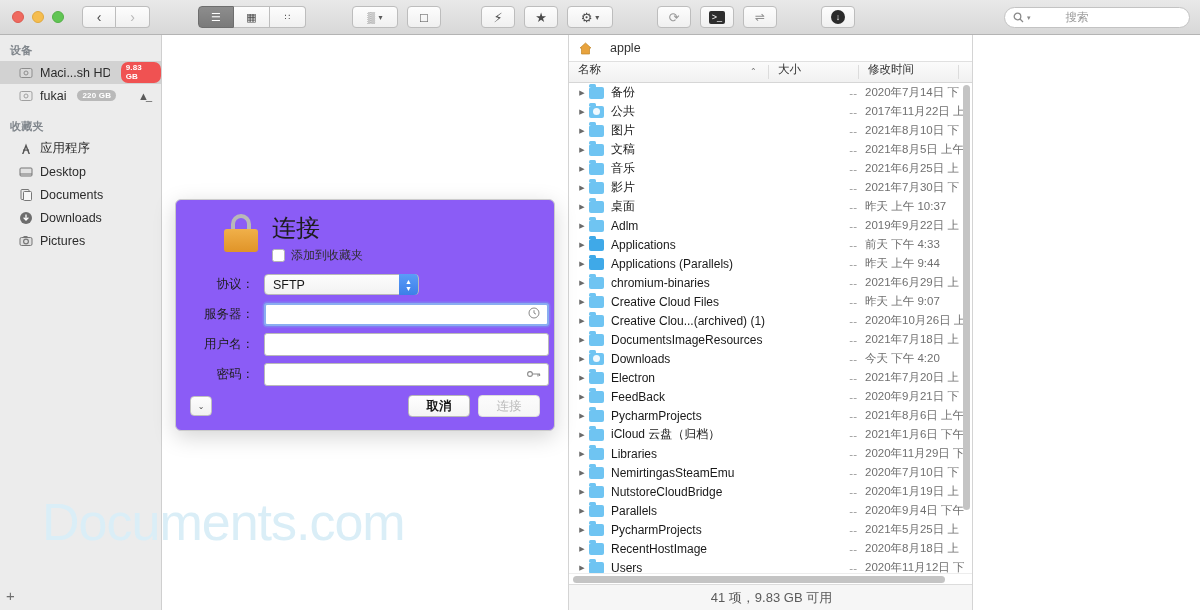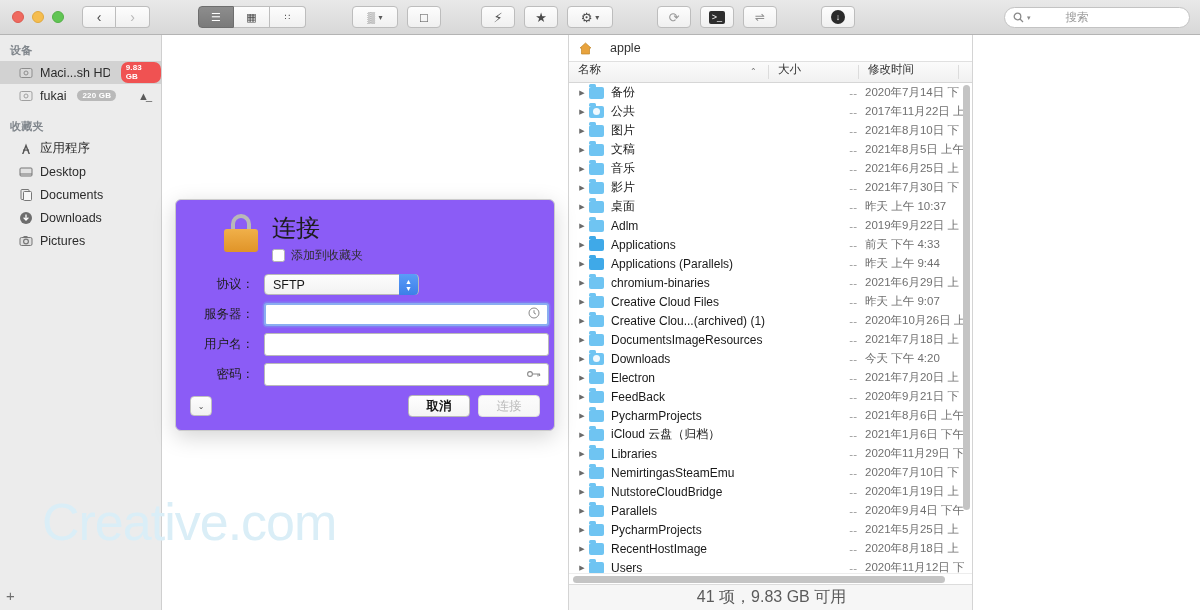--- a/index.html
+++ b/index.html
@@ -161,21 +161,21 @@
     background: #ffffff; border-top: 1px solid #ededed;
   }
   .hthumb {
     position: absolute; left: 4px; top: 2px; width: 372px; height: 7px;
     background: #c4c4c4; border-radius: 4px;
   }
   .statusbar {
     position: absolute; left: 0; bottom: 0; width: 405px; height: 26px;
     background: #f6f6f6; border-top: 1px solid #dcdcdc;
     display: flex; align-items: center; justify-content: center;
-    font-size: 16px; color: #5b5b5b;
+    font-size: 13px; color: #5b5b5b;
   }
 
   
   .dialog {
     position: absolute; left: 175px; top: 199px; width: 380px; height: 232px;
     background: #8b5cf6; border: 1px solid #cbcbcb; border-radius: 6px;
     box-shadow: 0 6px 22px rgba(0,0,0,.17);
   }
   .dlg-head { position: absolute; left: 48px; top: 14px; display: flex; gap: 14px; }
   .lock { position: relative; width: 34px; height: 38px; }
@@ -408,21 +408,21 @@
           <rect x="4.5" y="2" width="4" height="2" fill="#777"></rect>
           <circle cx="7" cy="7.5" r="2.4" fill="none" stroke="#777" stroke-width="1.2"></circle>
         </svg>
       </span>
       <span class="sb-label">Pictures</span>
     </div>
 
     <div class="add-btn">+</div>
   </div>
 
-  <div class="watermark">Creative.com</div>
+  <div class="watermark">Documents.com</div>
 
   <div class="filepanel">
 
     <div class="pathbar">
       <svg width="13" height="13" viewBox="0 0 13 13">
         <path d="M6.5 1 L12 6 L10.5 6 L10.5 12 L2.5 12 L2.5 6 L1 6 Z" fill="#e8a33d" stroke="#c08526" stroke-width=".7"></path>
       </svg>
       <span class="pname">apple</span>
     </div>
 

